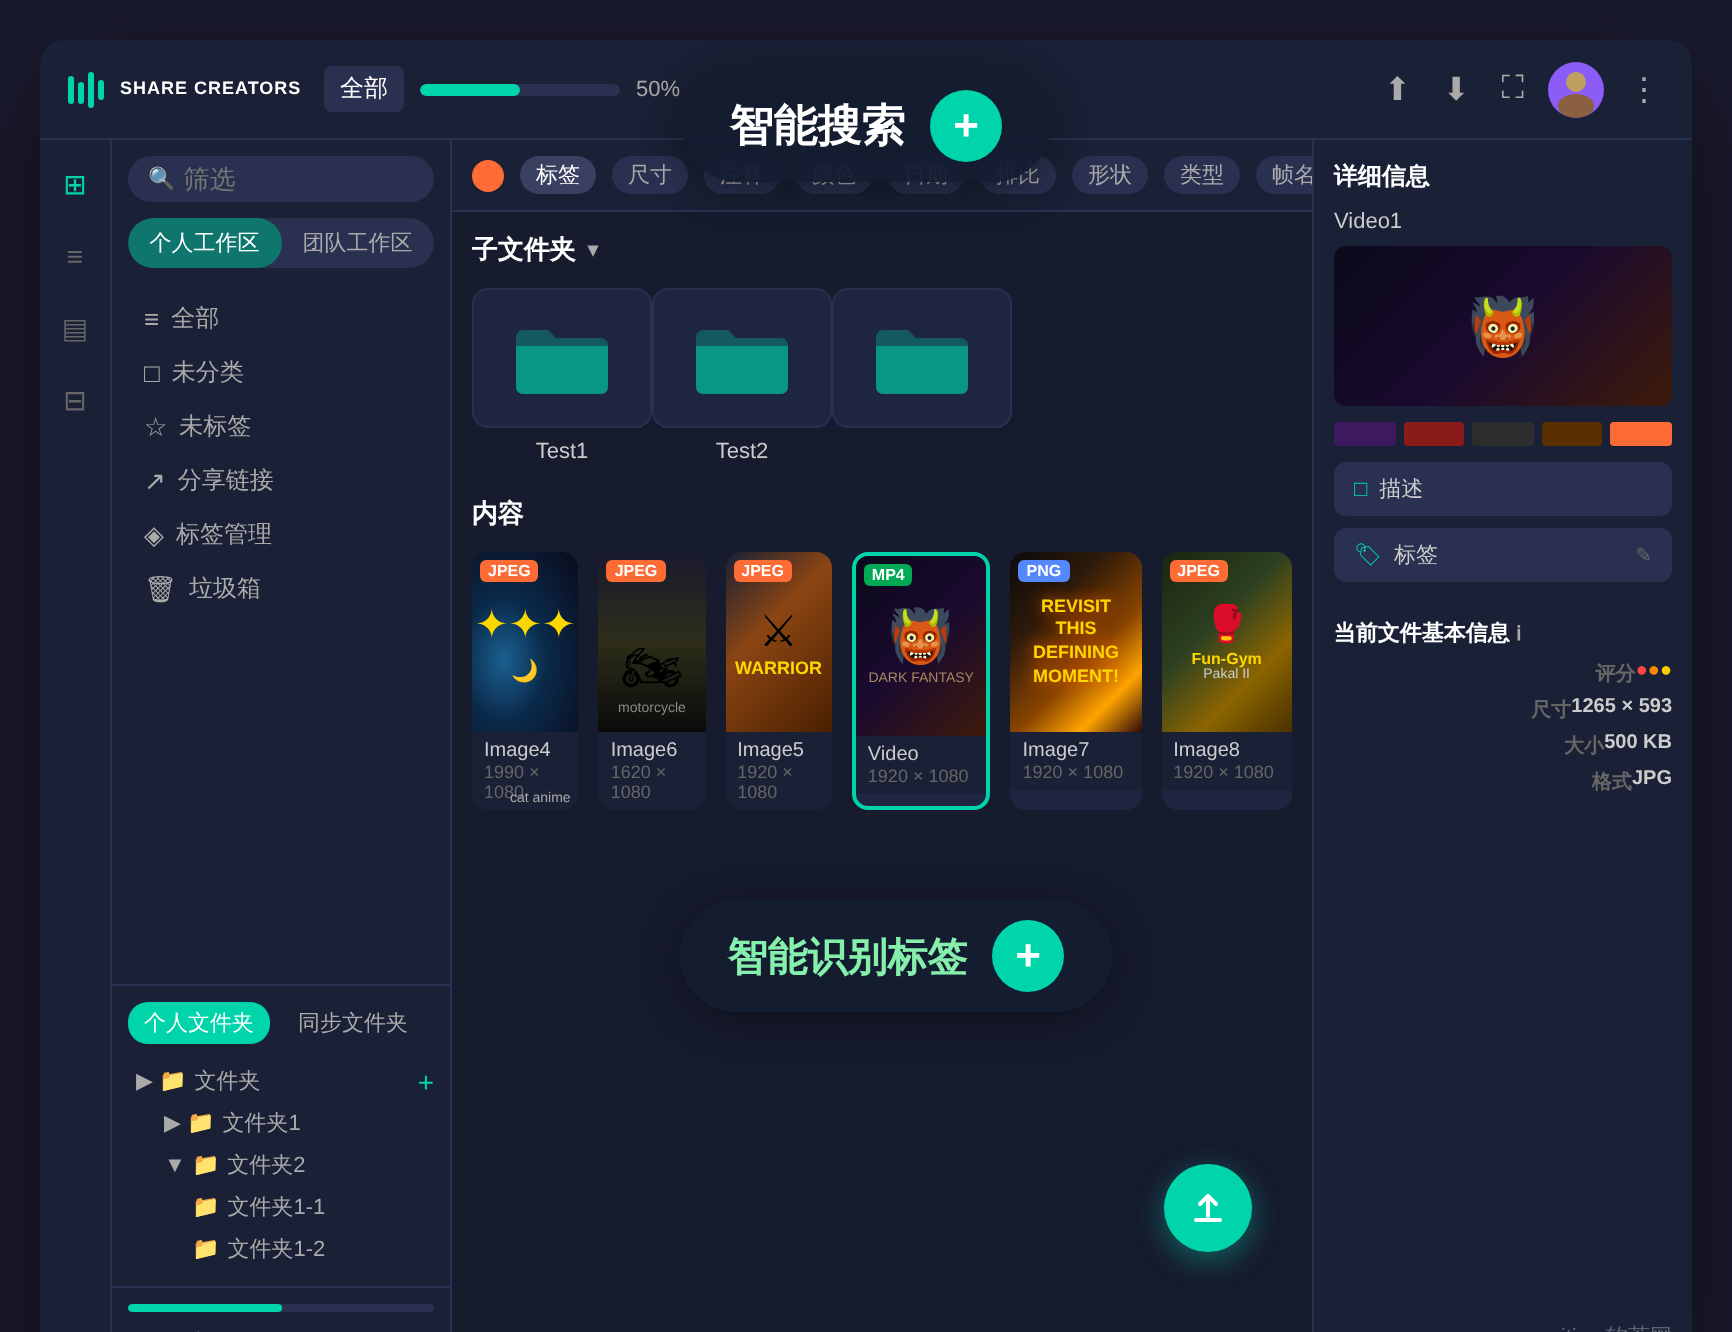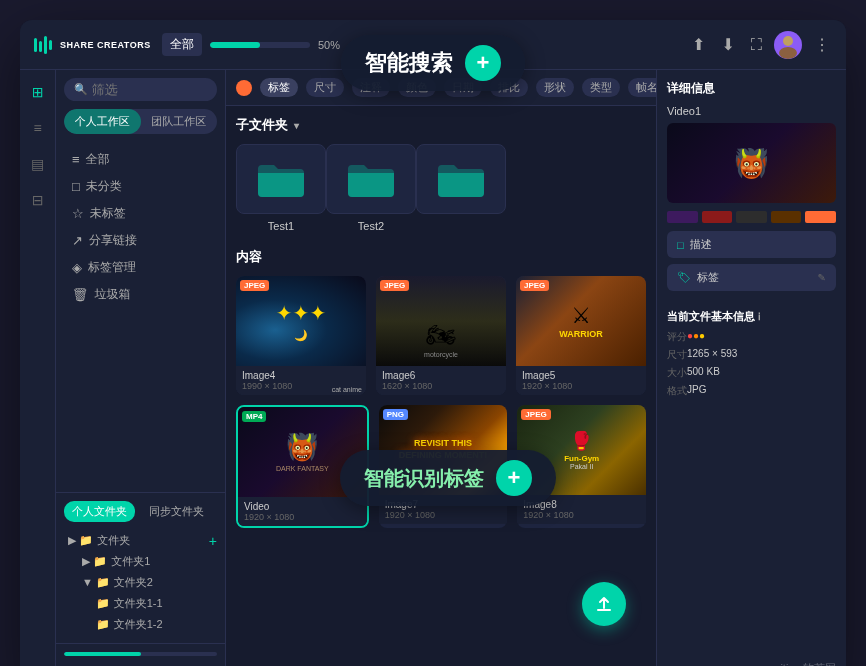--- a/index.html
+++ b/index.html
@@ -374,21 +374,21 @@
     
     .content-section-label {
       color: #fff;
       font-size: 13px;
       font-weight: bold;
       margin-bottom: 10px;
     }
     
     .media-grid {
       display: flex;
-      flex-direction: column;
+      flex-direction: row;
       gap: 10px;
       justify-content: center;
     }
     .media-row {
       display: flex;
       gap: 10px;
     }
     .media-item {
       flex: 1;
       border-radius: 8px;
@@ -526,22 +526,23 @@
     }
     .detail-action-btn .da-icon { color: #00d4aa; }
     .detail-section-title {
       color: #fff;
       font-size: 11px;
       font-weight: bold;
       margin: 8px 0 6px;
     }
     .detail-row {
       display: flex;
-      justify-content: flex-start;
+      justify-content: flex-end;
       margin-bottom: 4px;
+      font-weight: bold;
     }
     .detail-label {
       font-size: 10px;
       color: #666;
     }
     .detail-value {
       font-size: 10px;
       color: #ccc;
       text-align: right;
     }

